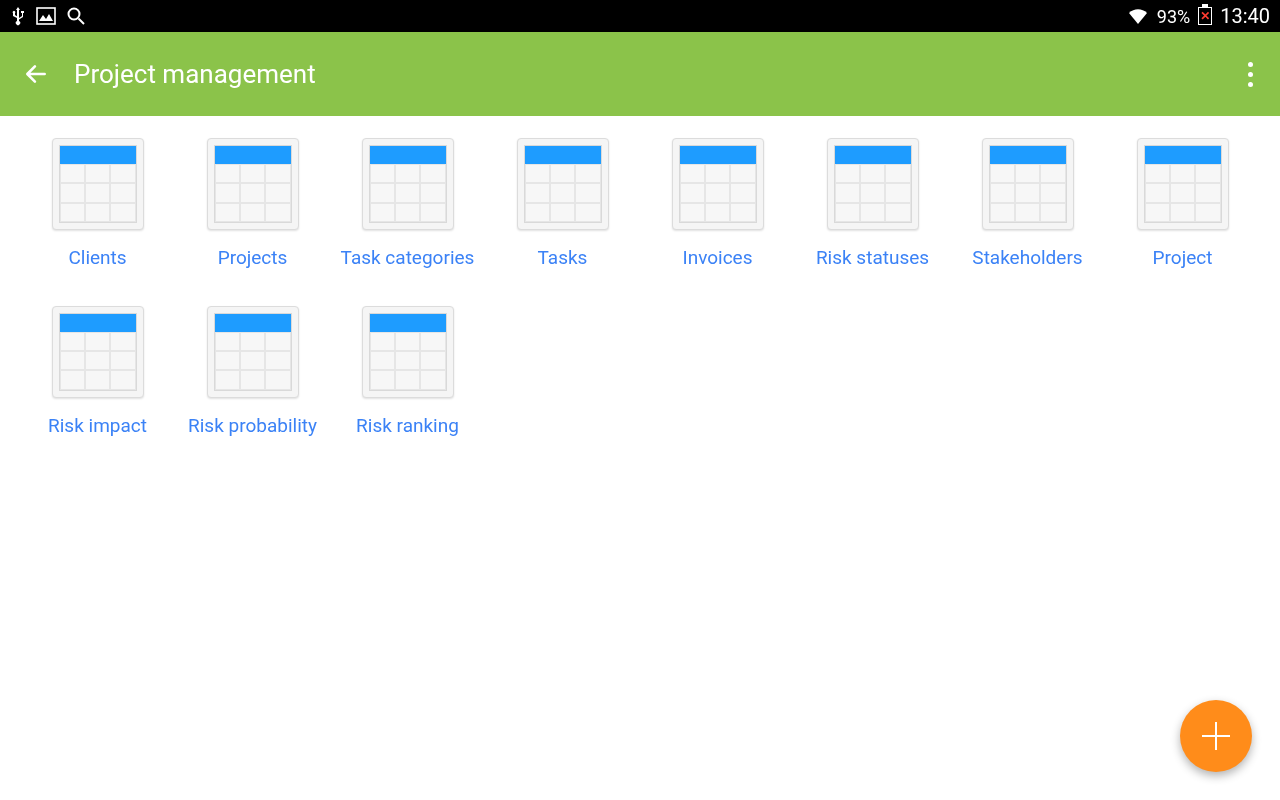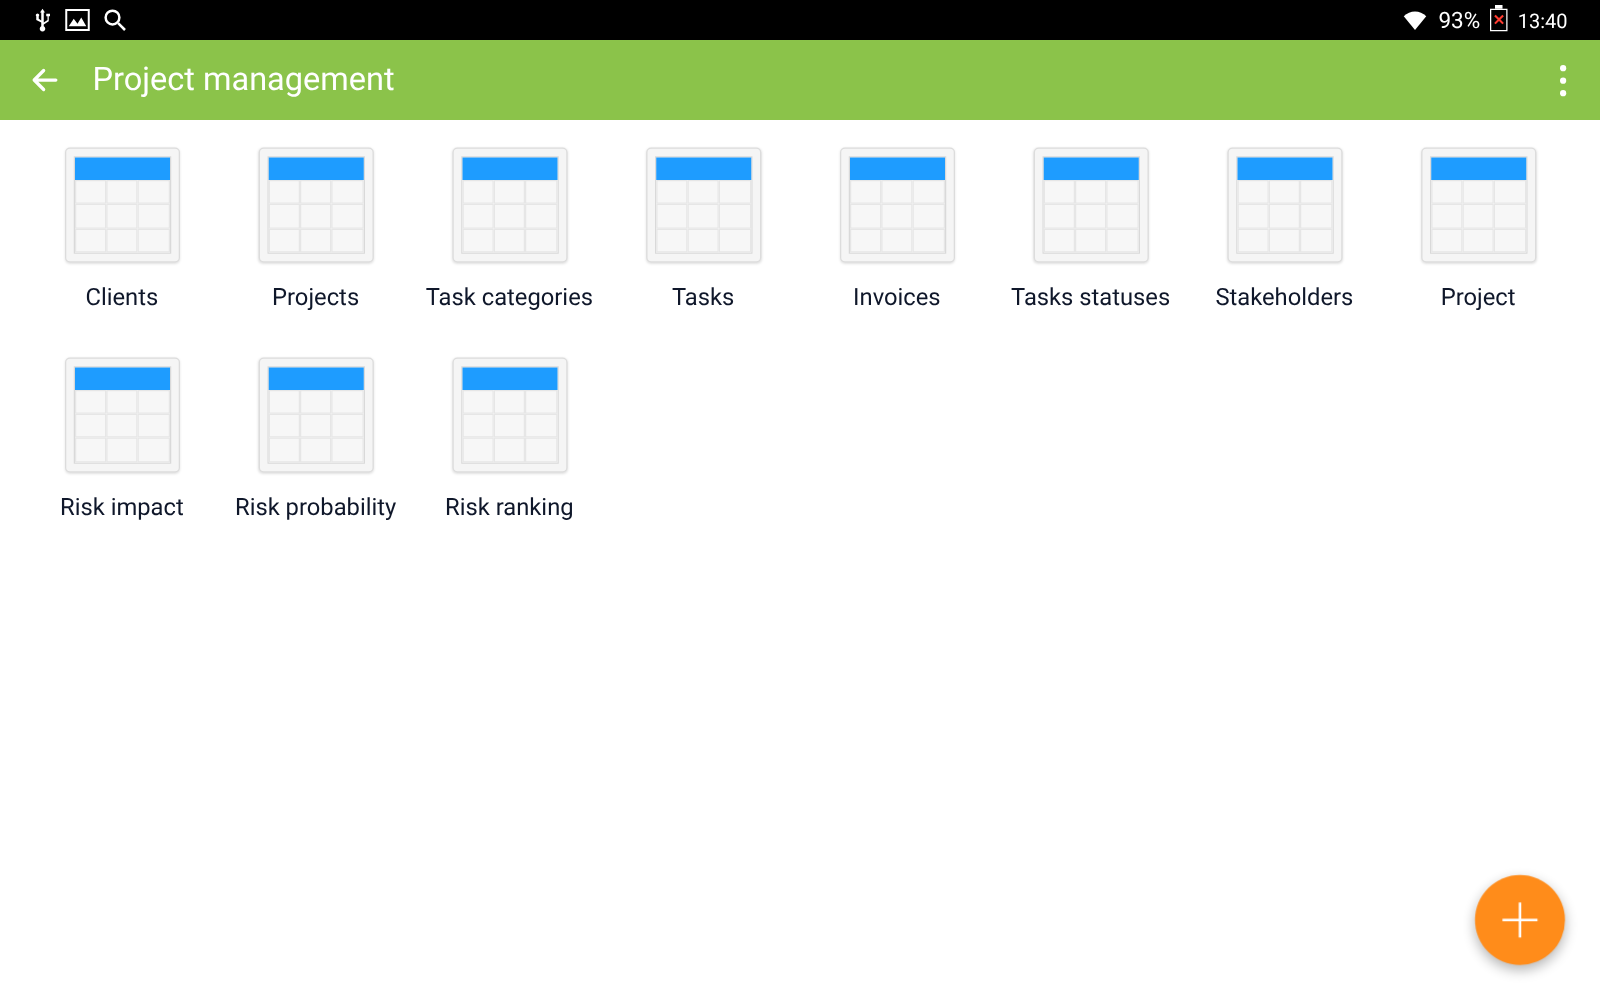--- a/index.html
+++ b/index.html
@@ -5,36 +5,36 @@
   * { box-sizing: border-box; margin: 0; padding: 0; }
   html, body { width: 1280px; height: 800px; font-family: Roboto, "Helvetica Neue", Arial, sans-serif; background: #ffffff; overflow: hidden; }
   
   .status-bar {
     height: 32px;
     background: #000000;
     color: #ffffff;
     display: flex;
     align-items: center;
     justify-content: space-between;
-    padding: 0 26px;
+    padding: 0 10px;
     font-size: 18px;
   }
   .status-left { display: flex; align-items: center; gap: 10px; }
   .status-right { display: flex; align-items: center; gap: 8px; }
   .status-right .battery-box {
     width: 14px; height: 18px; border: 1.5px solid #fff; position: relative; display:flex; align-items:center; justify-content:center;
   }
   .status-right .battery-box::before {
     content:""; position:absolute; top:-4px; left:3px; width:6px; height:3px; background:#fff;
   }
   .status-right .battery-x { color:#ff3b30; font-size:12px; line-height:1; font-weight:bold;}
   .status-icon svg { display:block; }
   
   .app-bar {
-    height: 64px;
+    height: 84px;
     background: #8bc34a;
     color: #ffffff;
     display: flex;
     align-items: center;
     padding: 0 20px;
     position: relative;
   }
   .app-bar .back { width: 32px; height: 32px; display:flex; align-items:center; justify-content:center; cursor:pointer; }
   .app-bar .title { font-size: 26px; font-weight: 400; margin-left: 22px; }
   .app-bar .overflow { position:absolute; right:18px; top:50%; transform:translateY(-50%); width:24px; height:40px; display:flex; flex-direction:column; align-items:center; justify-content:center; gap:5px; cursor:pointer;}
@@ -81,21 +81,21 @@
     grid-template-columns: 1fr 1fr 1fr;
     grid-template-rows: 1fr 1fr 1fr;
   }
   .tile-body div {
     border: 1px solid #e6e6e6;
     background:#f7f7f7;
   }
   .tile-label {
     margin-top: 16px;
     font-size: 19px;
-    color: #0f172a;
+    color: #3b82f6;
     text-align:center;
     line-height:1.25;
     max-width: 140px;
   }
   
   .fab {
     position: fixed;
     right: 28px;
     bottom: 28px;
     width: 72px;
@@ -142,21 +142,21 @@
   <div class="status-right">
     <span class="status-icon">
       <svg width="22" height="18" viewBox="0 0 22 18" fill="#ffffff">
         <path d="M11 17 L2 6 C7 1 15 1 20 6 Z"></path>
       </svg>
     </span>
     <span>93%</span>
     <span class="battery-box">
         <span class="battery-x">✕</span>
       </span>
-    <span style="font-size:16px;">13:40</span>
+    <span style="font-size:20px;">13:40</span>
   </div>
 </div>
 
 <div class="app-bar">
   <div class="back">
     <svg width="26" height="26" viewBox="0 0 24 24" fill="none">
       <path d="M20 12 H5 M11 5 L4 12 L11 19" stroke="#ffffff" stroke-width="2.4" stroke-linecap="round" stroke-linejoin="round"></path>
     </svg>
   </div>
   <div class="title">Project management</div>
@@ -275,21 +275,21 @@
               <div></div>
               <div></div>
               <div></div>
               <div></div>
               <div></div>
               <div></div>
               <div></div>
             </div>
           </div>
         </div>
-        <div class="tile-label">Tasks statuses</div>
+        <div class="tile-label">Risk statuses</div>
       </div>
       <div class="tile">
         <div class="tile-icon">
           <div class="tile-icon-inner">
             <div class="tile-header-row"></div>
             <div class="tile-body">
               <div></div>
               <div></div>
               <div></div>
               <div></div>

